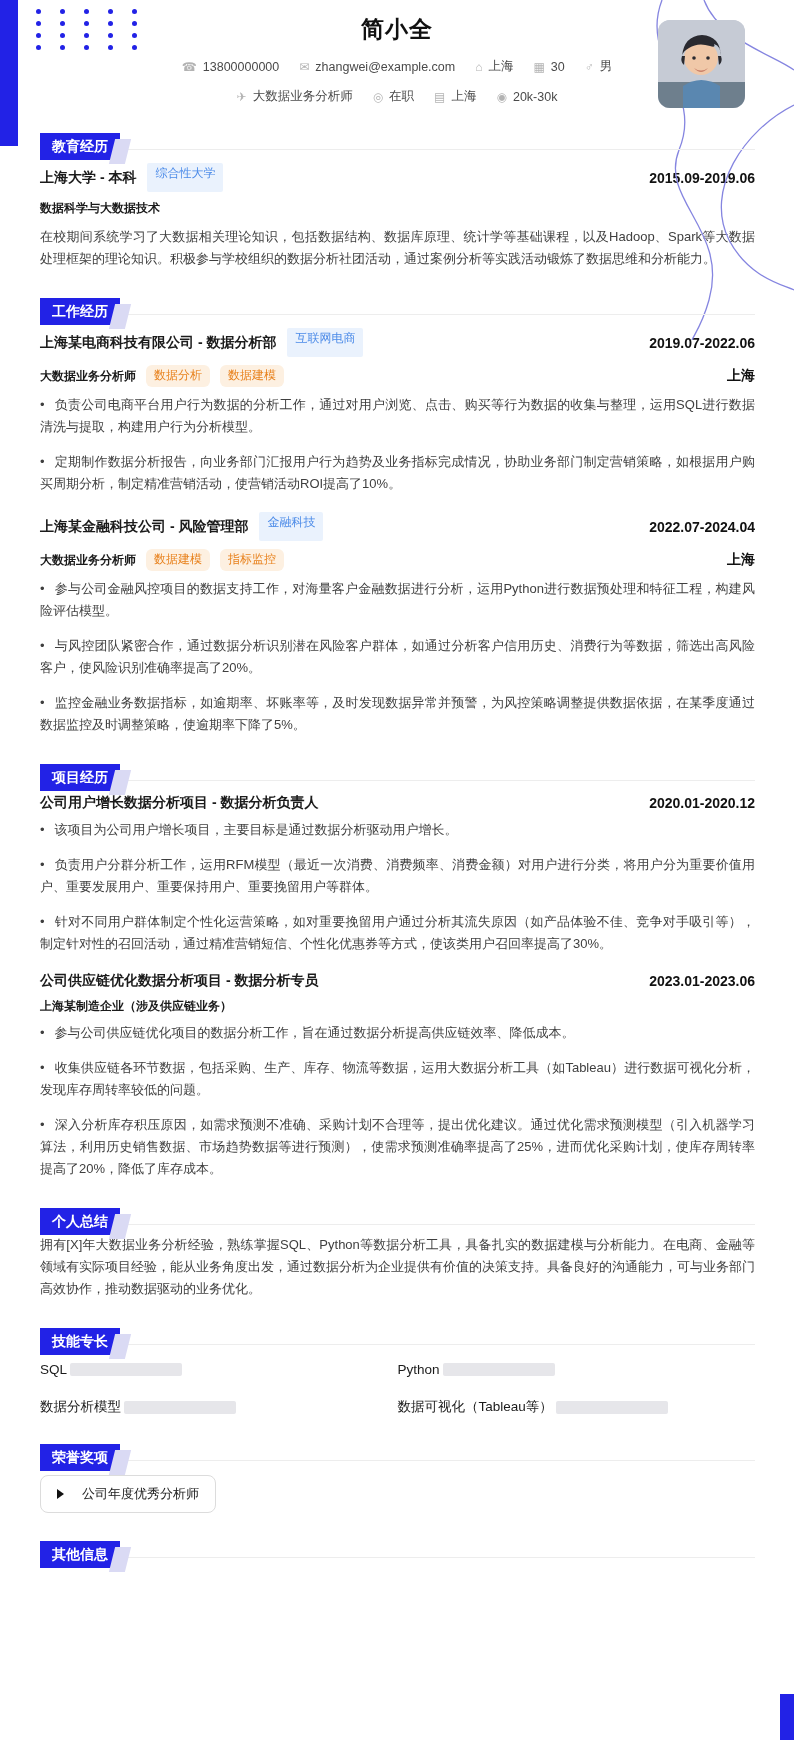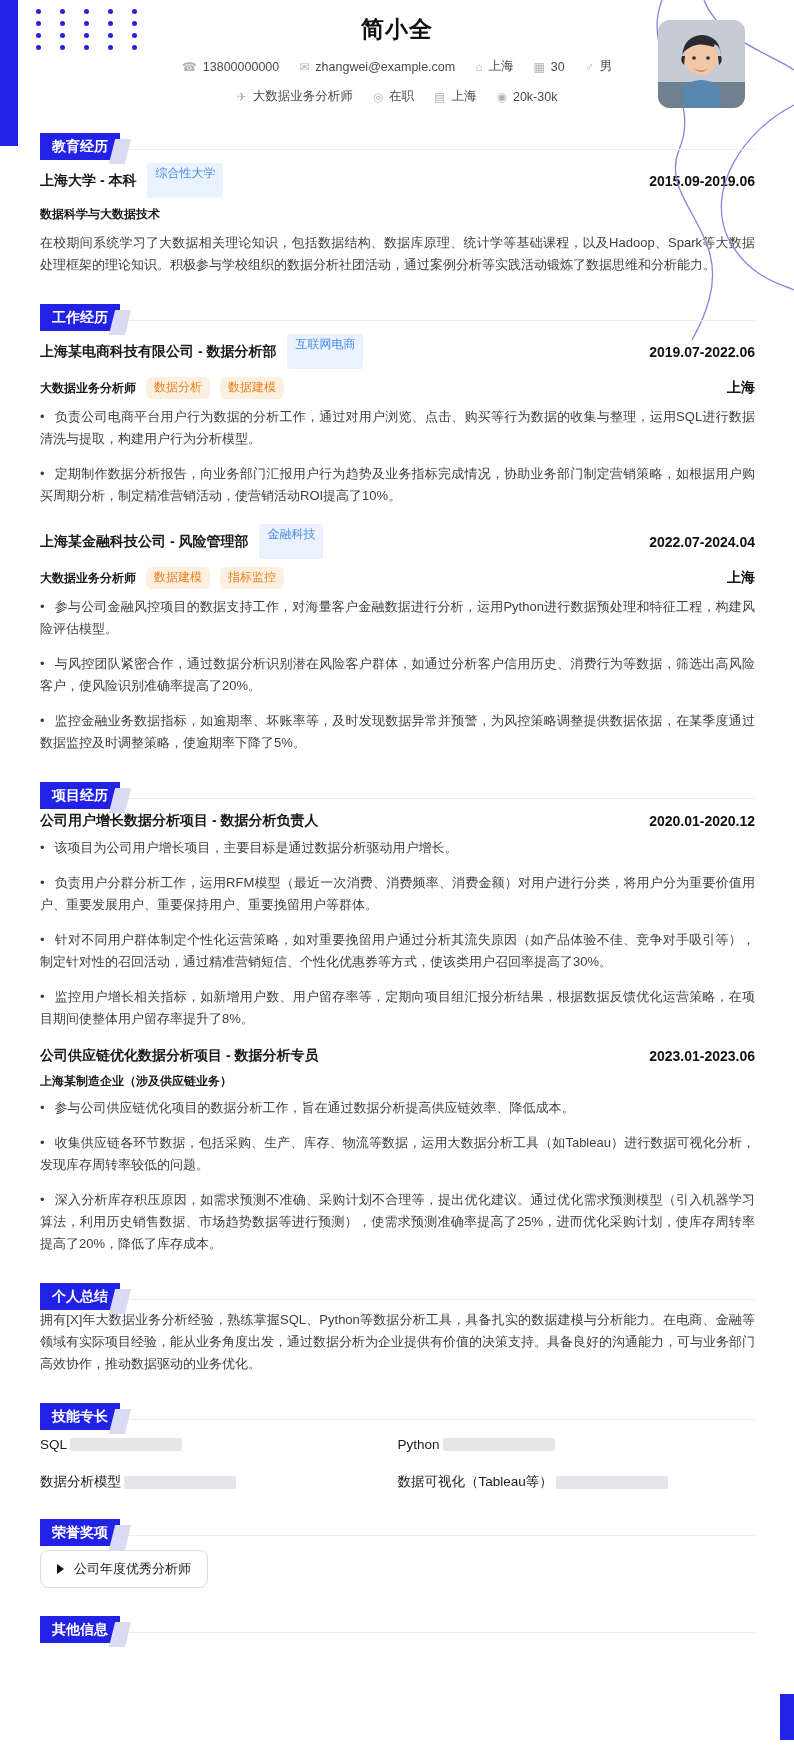--- a/index.html
+++ b/index.html
@@ -30,32 +30,32 @@
   .badge::before{content:"";position:absolute;top:6px;right:-8px;width:16px;height:25px;background:#DADAF4;transform:skewX(-14deg);z-index:-1;}
   .entry-head{display:flex;justify-content:space-between;align-items:center;margin-top:13px;}
   .entry-head.gap-top{margin-top:17px;}
   .entry-left{display:flex;align-items:center;gap:11px;}
   .entry-title{font-size:14px;font-weight:bold;color:#1b1b1b;}
   .entry-date{font-size:14px;font-weight:bold;color:#111;white-space:nowrap;}
   .role-line{display:flex;justify-content:space-between;align-items:center;margin-top:8px;}
   .role-left{display:flex;align-items:center;gap:10px;}
   .role-title{font-size:12px;font-weight:bold;color:#1b1b1b;}
   .loc{font-size:14px;font-weight:bold;color:#111;}
-  .tag-blue{background:#EAF2FD;color:#4C8BE8;font-size:12px;padding:2px 8px 16px;border-radius:2px;}
+  .tag-blue{background:#EAF2FD;color:#4C8BE8;font-size:12px;padding:2px 8px 10px;border-radius:2px;}
   .tag-orange{background:#FDF0E1;color:#E8821E;font-size:12px;padding:2px 8px 3px;border-radius:6px;}
   .para{font-size:13px;color:#3f3f3f;line-height:22px;text-align:justify;margin-top:9px;}
   .bullet{font-size:13px;color:#3f3f3f;line-height:22px;text-align:justify;margin-top:7px;}
   .bullet::before{content:"•";margin-right:10px;color:#3f3f3f;}
   
   .skills{display:grid;grid-template-columns:1fr 1fr;row-gap:21px;margin-top:17px;}
   .skill{display:flex;align-items:center;gap:3px;font-size:13.5px;color:#1b1b1b;}
   .skill-bar{position:relative;width:112px;height:13px;background:#E6E6EA;border-radius:2px;overflow:hidden;}
   .skill-fill{height:100%;background:#2222E6;clip-path:polygon(0 0,100% 0,94% 100%,0 100%);}
   
-  .honor-chip{display:inline-flex;align-items:center;gap:10px;border:1px solid #dcdcdc;border-radius:8px;padding:9px 16px;font-size:13px;color:#222;margin-top:14px;background:#fff;}
+  .honor-chip{display:inline-flex;align-items:center;gap:18px;border:1px solid #dcdcdc;border-radius:8px;padding:9px 16px;font-size:13px;color:#222;margin-top:14px;background:#fff;}
   .play-icon{width:0;height:0;border-left:7px solid #111;border-top:5px solid transparent;border-bottom:5px solid transparent;}
 </style>
 </head>
 <body>
 
 <div class="corner-bar"></div>
 <div class="dot-grid">
   <div class="dot"></div>
     <div class="dot"></div>
     <div class="dot"></div>
@@ -217,21 +217,20 @@
     </div>
 
     <div>
       <div class="entry-head">
         <span class="entry-title">公司用户增长数据分析项目 - 数据分析负责人</span>
         <span class="entry-date">2020.01-2020.12</span>
       </div>
       <p class="bullet">该项目为公司用户增长项目，主要目标是通过数据分析驱动用户增长。</p>
       <p class="bullet">负责用户分群分析工作，运用RFM模型（最近一次消费、消费频率、消费金额）对用户进行分类，将用户分为重要价值用户、重要发展用户、重要保持用户、重要挽留用户等群体。</p>
       <p class="bullet">针对不同用户群体制定个性化运营策略，如对重要挽留用户通过分析其流失原因（如产品体验不佳、竞争对手吸引等），制定针对性的召回活动，通过精准营销短信、个性化优惠券等方式，使该类用户召回率提高了30%。</p>
-      <p class="bullet">监控用户增长相关指标，如新增用户数、用户留存率等，定期向项目组汇报分析结果，根据数据反馈优化运营策略，在项目期间使整体用户留存率提升了8%。</p>
     </div>
 
     <div>
       <div class="entry-head gap-top">
         <span class="entry-title">公司供应链优化数据分析项目 - 数据分析专员</span>
         <span class="entry-date">2023.01-2023.06</span>
       </div>
       <div class="role-line">
         <span class="role-title">上海某制造企业（涉及供应链业务）</span>
       </div>

